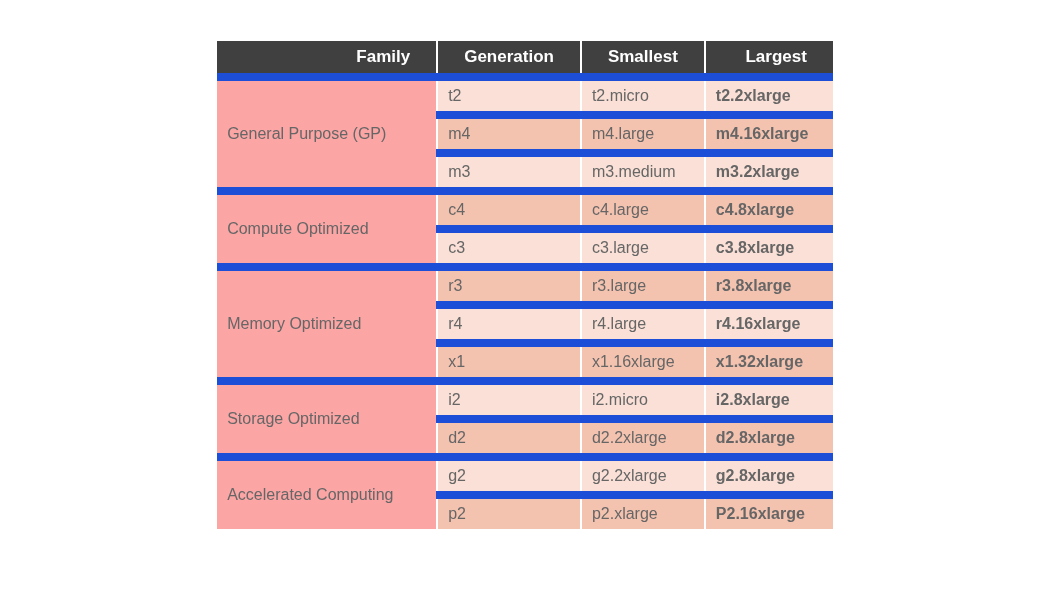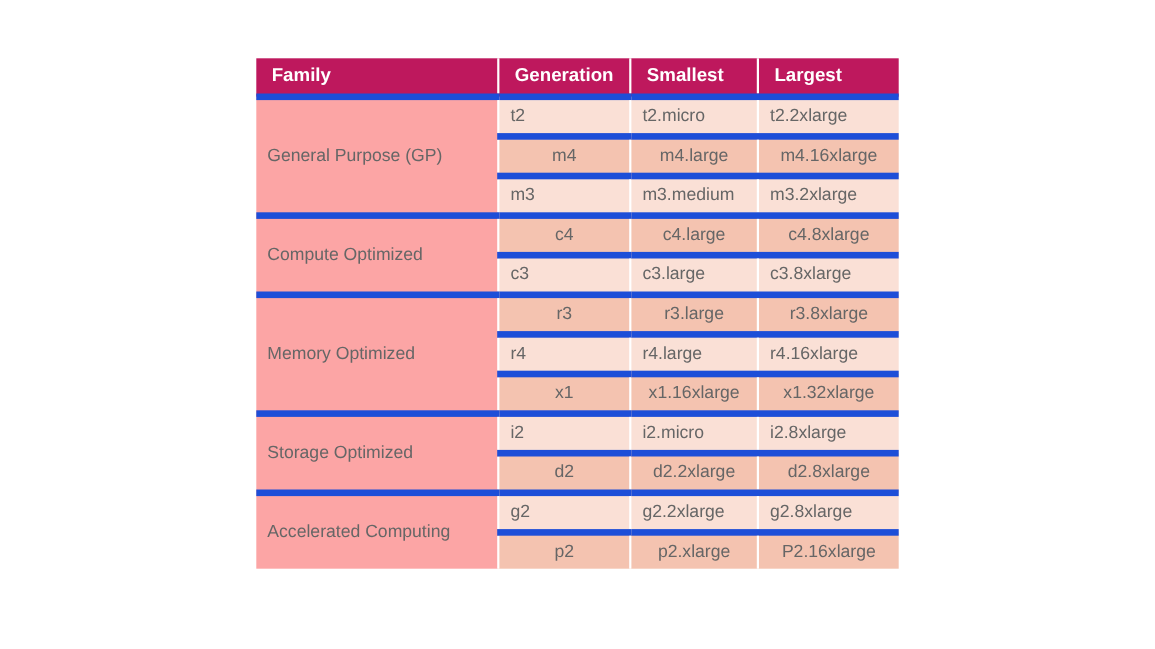--- a/index.html
+++ b/index.html
@@ -18,50 +18,50 @@
     }
     .table-wrapper {
       margin-top: -20px;
     }
     table {
       border-collapse: collapse;
       font-size: 16px;
       color: #666;
     }
     th {
-      background: #be185d;
+      background: #404040;
       color: #ffffff;
-      text-align: left;
+      text-align: right;
       font-weight: bold;
-      padding: 6px 14px;
+      padding: 6px 26px;
       border-right: 2px solid #ffffff;
       font-size: 17px;
     }
     th:last-child {
       border-right: none;
     }
     td {
       padding: 6px 10px;
       border-right: 2px solid #ffffff;
-      border-top: 6px solid #1d4ed8;
+      border-top: 8px solid #1d4ed8;
       vertical-align: middle;
     }
     td:last-child {
       border-right: none;
+      font-weight: bold;
     }
     td.family-cell {
       background: #fca5a5;
       vertical-align: middle;
     }
     tr.row-light td.data-cell {
       background: #fae0d6;
     }
     tr.row-dark td.data-cell {
       background: #f4c3b0;
-      text-align: center;
     }
     .col-family { width: 220px; }
     .col-gen { width: 120px; }
     .col-small { width: 116px; }
     .col-large { width: 128px; }
   </style>
 </head>
 <body>
 
 <div class="table-wrapper">

